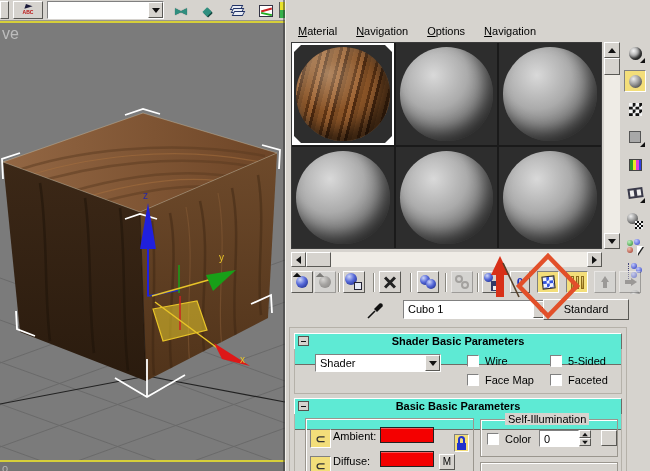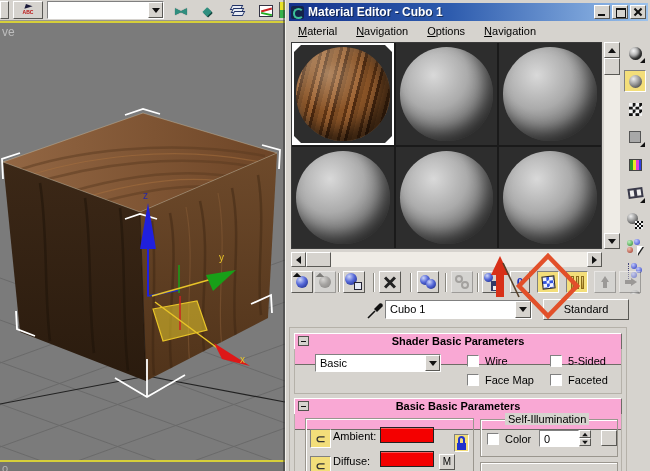--- a/index.html
+++ b/index.html
@@ -25,21 +25,21 @@
   .layers-glyph { position:relative; width:13px; height:11px; }
   .layers-glyph i { position:absolute; width:11px; height:5px; background:#e8ecf4; border:1px solid #223366; transform:skewX(-28deg); }
   .curve-glyph { width:14px; height:12px; background:#fff; border:1px solid #334; position:relative; overflow:hidden; }
   .curve-glyph i { position:absolute; left:1px; width:11px; height:2px; }
   .schem-part { position:absolute; left:279px; top:2px; width:6px; height:16px; background:linear-gradient(#e8e22a 50%,#35b24a 50%); border-left:1px solid #555; }
   .edge-part { left:0; width:9px; }
 
   
   .viewport { position:absolute; left:0; top:21px; width:285px; height:441px; background:#7b7b7b; border-top:2px solid #d6cf3a; border-bottom:2px solid #d6cf3a; overflow:hidden; }
   .viewport svg { position:absolute; left:0; top:0; }
-  .vp-label { position:absolute; left:2px; top:2px; color:#bdbdbd; font-size:12px; z-index:3; }
+  .vp-label { position:absolute; left:2px; top:2px; color:#bdbdbd; font-size:16px; z-index:3; }
   .viewport2 { position:absolute; left:0; top:462px; width:285px; height:9px; background:#747474; overflow:hidden; }
   .vp2-label { position:absolute; left:2px; top:0px; color:#b5b5b5; font-size:11px; }
 
   
   .mat-editor { position:absolute; left:285px; top:0; width:365px; height:471px; background:#d6d3ce; border-left:1px solid #f4f2ec; box-shadow:-2px 0 0 rgba(40,40,40,.45); }
   .titlebar { position:absolute; left:3px; top:3px; width:359px; height:18px; background:linear-gradient(90deg,#14328c 0%,#2e5cae 45%,#9cc2ec 100%); display:flex; align-items:center; padding:0 2px; }
   .app-icon { width:13px; height:13px; background:#13244a; border-radius:2px; margin-right:4px; position:relative; flex:none; }
   .app-icon::after { content:""; position:absolute; left:2px; top:2px; width:7px; height:7px; border:2px solid #3cc29a; border-radius:50%; border-right-color:transparent; }
   .title-text { color:#fff; font-weight:bold; font-size:12px; white-space:nowrap; text-shadow:1px 1px 0 rgba(0,0,0,.5); flex:1; }
   .wbtn { width:16px; height:14px; background:#d6d3ce; border:1px solid; border-color:#fff #5a5955 #5a5955 #fff; margin-left:2px; position:relative; flex:none; }
@@ -133,27 +133,27 @@
   .uparr { position:relative; width:12px; height:13px; }
   .uparr::before { content:""; position:absolute; left:2px; top:0; border-left:4px solid transparent; border-right:4px solid transparent; border-bottom:6px solid #555; }
   .uparr::after { content:""; position:absolute; left:4px; top:5px; width:4px; height:7px; background:#555; }
   .rgtarr { position:relative; width:13px; height:12px; }
   .rgtarr::before { content:""; position:absolute; right:0; top:2px; border-top:4px solid transparent; border-bottom:4px solid transparent; border-left:6px solid #555; }
   .rgtarr::after { content:""; position:absolute; left:1px; top:4px; width:6px; height:4px; background:#555; }
 
   
   .name-row { position:absolute; left:0; top:299px; width:365px; height:23px; }
   .dropper { position:absolute; left:80px; top:1px; width:20px; height:20px; }
-  .name-combo { position:absolute; left:99px; top:1px; width:147px; height:19px; background:#fff; border:1px solid; border-color:#808080 #fff #fff #808080; padding:2px 0 0 4px; }
+  .name-combo { position:absolute; left:117px; top:1px; width:147px; height:19px; background:#fff; border:1px solid; border-color:#808080 #fff #fff #808080; padding:2px 0 0 4px; }
   .name-combo .drop { position:absolute; right:0; top:0; width:16px; height:17px; background:#d6d3ce; border:1px solid; border-color:#fff #5a5955 #5a5955 #fff; display:flex; align-items:center; justify-content:center; }
   .type-btn { position:absolute; left:257px; top:0; width:86px; height:21px; background:#d6d3ce; border:1px solid; border-color:#fff #5a5955 #5a5955 #fff; text-align:center; padding-top:3px; }
 
   
   .panel-outline { position:absolute; left:3px; top:327px; width:338px; height:144px; border:1px solid #b5b1a9; border-bottom:none; }
-  .ro-header { position:absolute; left:8px; width:328px; height:32px; background:#f9a8d4; border:1px solid; border-color:#fff #6e6c66 #6e6c66 #fff; font-weight:bold; text-align:center; padding-top:1px; }
+  .ro-header { position:absolute; left:8px; width:328px; height:32px; background:#5eead4; border:1px solid; border-color:#fff #6e6c66 #6e6c66 #fff; font-weight:bold; text-align:center; padding-top:1px; }
   .ro-minus { position:absolute; left:3px; top:2px; width:11px; height:10px; background:#d6d3ce; border:1px solid #55534f; }
   .ro-minus::after { content:""; position:absolute; left:2px; top:4px; width:5px; height:1px; background:#111; }
   .ro-body { position:absolute; left:8px; width:328px; border:1px solid #b5b1a9; border-top:none; }
   .shader-body { top:349px; height:45px; }
   .blinn-body { top:414px; height:57px; border-bottom:none; }
   .shader-combo { position:absolute; left:20px; top:5px; width:126px; height:18px; background:#fff; border:1px solid; border-color:#808080 #fff #fff #808080; padding:2px 0 0 4px; }
   .shader-combo .drop { position:absolute; right:0; top:0; width:15px; height:16px; background:#d6d3ce; border:1px solid; border-color:#fff #5a5955 #5a5955 #fff; display:flex; align-items:center; justify-content:center; }
   .cb { position:absolute; width:12px; height:12px; background:#fff; border:1px solid; border-color:#808080 #fff #fff #808080; }
   .cb-label { position:absolute; white-space:nowrap; }
   .group { position:absolute; border:1px solid #9a968e; box-shadow:1px 1px 0 #fff inset; }
@@ -320,27 +320,20 @@
         </g>
       </g>
     </svg>
   </div>
   <div class="viewport2">
     <span class="vp2-label">o</span>
   </div>
 
   <div class="mat-editor">
 
-    <div class="titlebar">
-      <span class="app-icon"></span>
-      <span class="title-text">Material Editor - Cubo 1</span>
-      <span class="wbtn g-min"></span>
-      <span class="wbtn g-max"></span>
-      <span class="wbtn g-close"></span>
-    </div>
 
     <div class="menubar">
       <span class="menu-item">Material</span>
       <span class="menu-item">Navigation</span>
       <span class="menu-item">Options</span>
       <span class="menu-item">Navigation</span>
     </div>
 
     <div class="slots">
       <div class="slot active">
@@ -507,21 +500,21 @@
     </div>
 
     <div class="panel-outline"></div>
 
     <div class="ro-header" style="top:333px">
       <span class="ro-minus"></span>
       <span>Shader Basic Parameters</span>
     </div>
     <div class="ro-body shader-body">
       <div class="shader-combo">
-        <span>Basic</span>
+        <span>Shader</span>
         <span class="drop">
             <i class="tri-down"></i>
           </span>
       </div>
       <span class="cb" style="left:172px;top:6px"></span>
       <span class="cb-label" style="left:190px;top:6px">Wire</span>
       <span class="cb" style="left:255px;top:6px"></span>
       <span class="cb-label" style="left:273px;top:6px">5-Sided</span>
       <span class="cb" style="left:172px;top:25px"></span>
       <span class="cb-label" style="left:190px;top:25px">Face Map</span>

